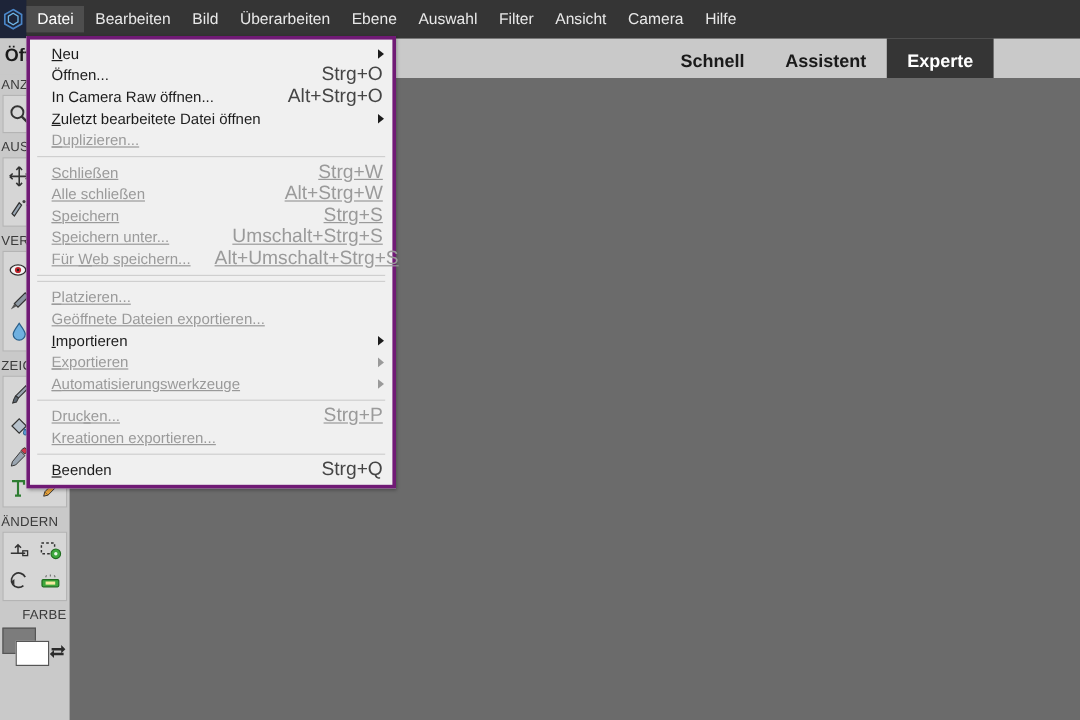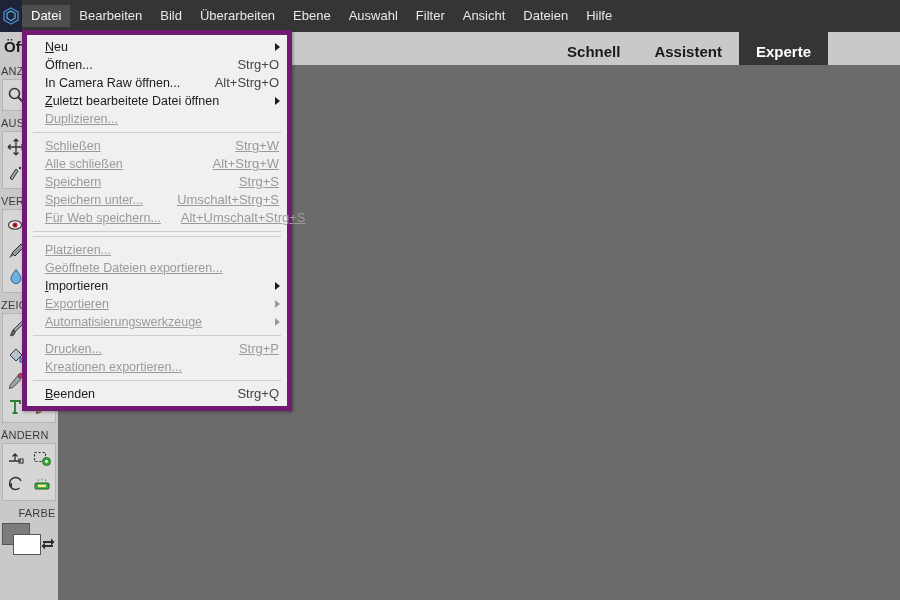--- a/index.html
+++ b/index.html
@@ -105,42 +105,42 @@
     background: #7c7c7c; border: 1px solid #555;
   }
   .sw-front {
     position: absolute; left: 11px; top: 11px; width: 28px; height: 21px;
     background: #ffffff; border: 1px solid #555;
   }
 
   
   .dropdown {
     position: absolute; top: 30px; left: 22px;
-    width: 270px;
+    width: 308px;
     background: #f0f0f0;
-    border: 5px solid #701a75;
+    border: 3px solid #701a75;
     box-shadow: 1px 1px 3px rgba(0,0,0,.35);
     z-index: 50;
     padding: 3px 0 3px 0;
     font-size: 12.5px;
   }
   .mrow {
     position: relative;
     height: 18px; line-height: 18px;
     display: flex; align-items: center;
     padding: 0 8px 0 18px;
     color: #1c1c1c;
     white-space: nowrap;
     cursor: default;
   }
   .mrow.disabled { color: #9a9a9a; text-decoration: underline; }
   .mrow.highlight { background: #5b9bd5; color: #10222f; }
   .mlabel { flex: 1 1 auto; }
   .mlabel u { text-decoration: underline; }
-  .mshort { color: #454545; font-size: 13px; padding-left: 20px; }
+  .mshort { color: #454545; font-size: 16px; padding-left: 20px; }
   .mrow.disabled .mshort { color: #9a9a9a; }
   .marrow {
     position: absolute; right: 7px; top: 50%;
     transform: translateY(-50%);
     width: 0; height: 0;
     border-left: 5px solid #1c1c1c;
     border-top: 4px solid transparent;
     border-bottom: 4px solid transparent;
   }
   .msep { height: 1px; background: #cfcfcf; margin: 4px 6px; }
@@ -354,21 +354,21 @@
     </div>
     <div class="menu-items" id="menu-items">
         <div class="menu-item active">Datei</div>
         <div class="menu-item">Bearbeiten</div>
         <div class="menu-item">Bild</div>
         <div class="menu-item">Überarbeiten</div>
         <div class="menu-item">Ebene</div>
         <div class="menu-item">Auswahl</div>
         <div class="menu-item">Filter</div>
         <div class="menu-item">Ansicht</div>
-        <div class="menu-item">Dateien</div>
+        <div class="menu-item">Camera</div>
         <div class="menu-item">Hilfe</div>
       </div>
   </div>
 
   <div class="dropdown" id="file-menu">
       <div class="mrow">
         <span class="mlabel"><u>N</u>eu</span>
         <span class="marrow"></span>
       </div>
       <div class="mrow">

